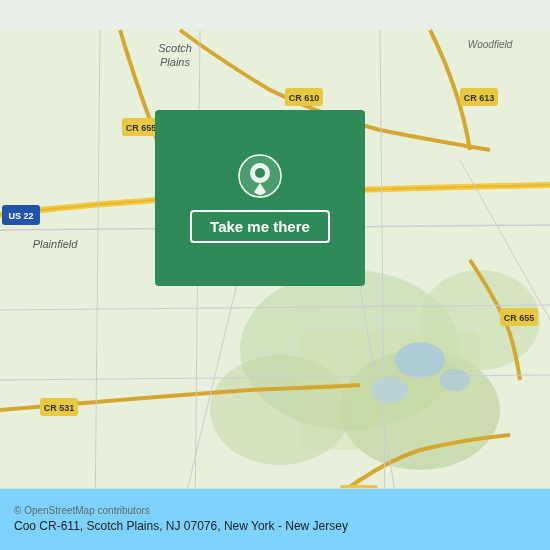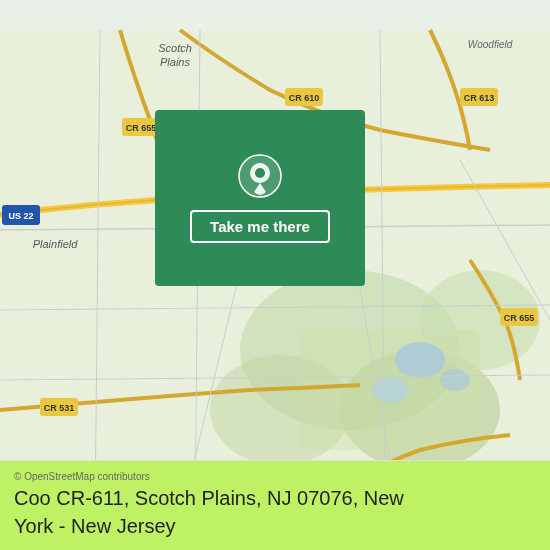--- a/index.html
+++ b/index.html
@@ -51,21 +51,21 @@
       border-radius: 4px;
       cursor: pointer;
       white-space: nowrap;
     }
 
     
     #bottom-bar {
       position: absolute;
       bottom: 0; left: 0;
       width: 100%;
-      background: #bef264;
+      background: #7dd3fc;
       padding: 10px 14px;
       display: flex;
       align-items: center;
       justify-content: space-between;
       border-top: 1px solid #ddd;
       min-height: 62px;
     }
 
     #address-block {
       display: flex;
@@ -73,21 +73,21 @@
       gap: 2px;
       max-width: 400px;
     }
 
     #attribution-text {
       font-size: 10px;
       color: #666;
     }
 
     #address-text {
-      font-size: 20px;
+      font-size: 12px;
       color: #222;
       font-weight: 400;
       line-height: 1.4;
     }
 
     #moovit-logo {
       display: flex;
       align-items: center;
       gap: 4px;
       flex-shrink: 0;

